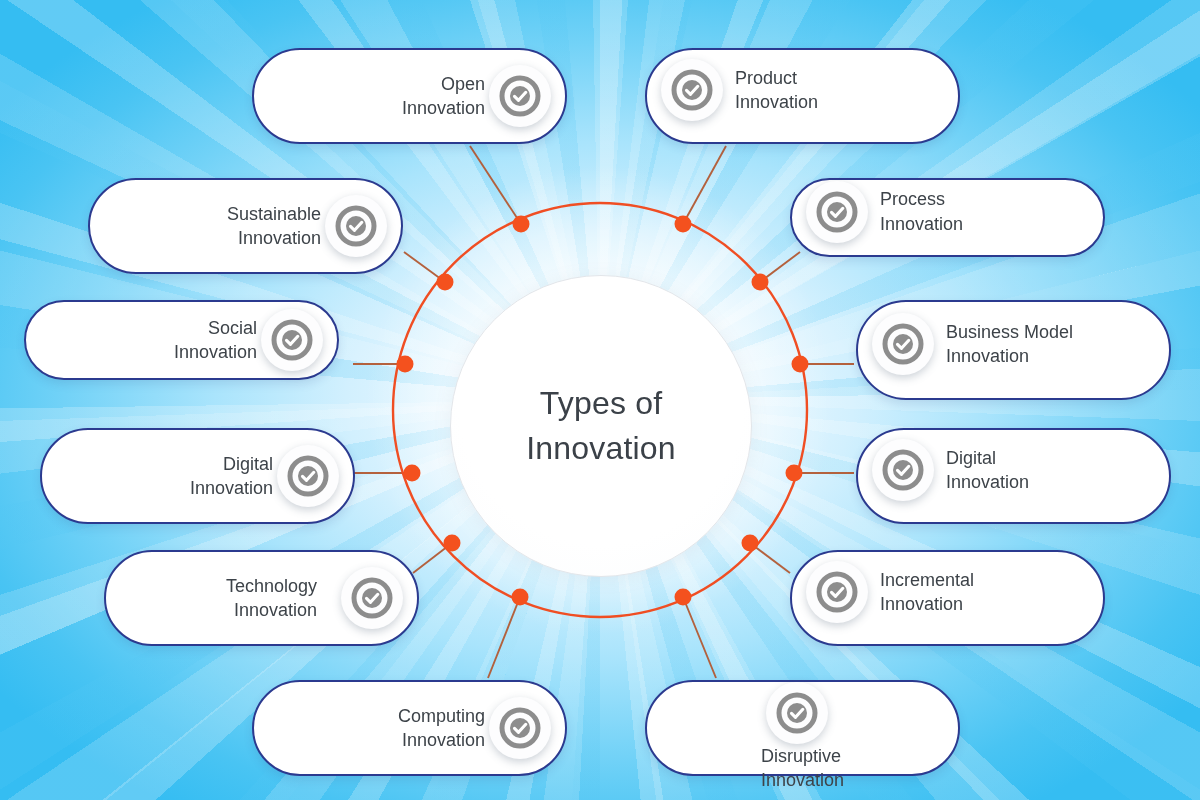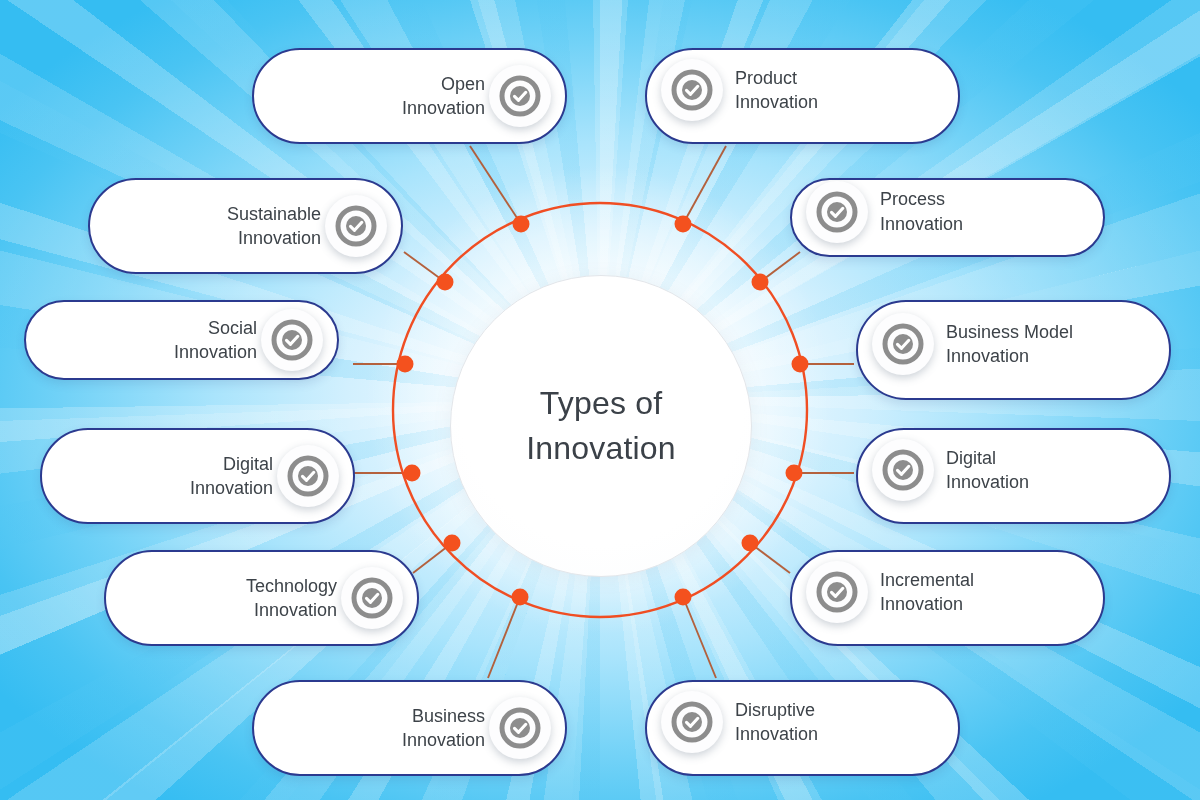--- a/index.html
+++ b/index.html
@@ -77,24 +77,24 @@
 
   
   #pill-open        {left:252px;top:48px; width:315px;height:96px;}
   #pill-product     {left:645px;top:48px; width:315px;height:96px;}
   #pill-sustainable {left:88px;top:178px;width:315px;height:96px;}
   #pill-process     {left:790px;top:178px;width:315px;height:79px;}
   #pill-social      {left:24px; top:300px;width:315px;height:80px;}
   #pill-business    {left:856px;top:300px;width:315px;height:100px;}
   #pill-digital     {left:40px; top:428px;width:315px;height:96px;}
   #pill-service     {left:856px;top:428px;width:315px;height:96px;}
-  #pill-technology  {left:104px;top:550px;width:315px;height:96px;}
+  #pill-technology  {left:104px;top:550px;width:315px;height:96px;gap:20px;}
   #pill-incremental {left:790px;top:550px;width:315px;height:96px;}
   #pill-computing   {left:252px;top:680px;width:315px;height:96px;}
-  #pill-disruptive  {left:645px;top:680px;width:315px;height:96px;}
+  #pill-disruptive  {left:645px;top:680px;width:315px;height:96px;flex-direction:column;}
 </style>
 </head>
 <body>
 
 <div id="stage">
 
   <div class="bg-base"></div>
   <div class="bg-rays"></div>
   <div class="bg-rays2"></div>
   <div class="bg-center-glow"></div>
@@ -252,21 +252,21 @@
           <circle cx="21" cy="21" r="18" fill="none" stroke="#8d8d8d" stroke-width="5"></circle>
           <circle cx="21" cy="21" r="10" fill="#8d8d8d"></circle>
           <path d="M15.5 21.3l4 4 7.3-8" fill="none" stroke="#ffffff" stroke-width="3.1" stroke-linecap="round" stroke-linejoin="round"></path>
         </svg>
     </span>
     <span class="pill-label">Incremental
 Innovation</span>
   </div>
 
   <div class="pill left" id="pill-computing">
-    <span class="pill-label">Business
+    <span class="pill-label">Computing
 Innovation</span>
     <span class="badge">
       <svg width="42" height="42" viewBox="0 0 42 42">
           <circle cx="21" cy="21" r="18" fill="none" stroke="#8d8d8d" stroke-width="5"></circle>
           <circle cx="21" cy="21" r="10" fill="#8d8d8d"></circle>
           <path d="M15.5 21.3l4 4 7.3-8" fill="none" stroke="#ffffff" stroke-width="3.1" stroke-linecap="round" stroke-linejoin="round"></path>
         </svg>
     </span>
   </div>
 

